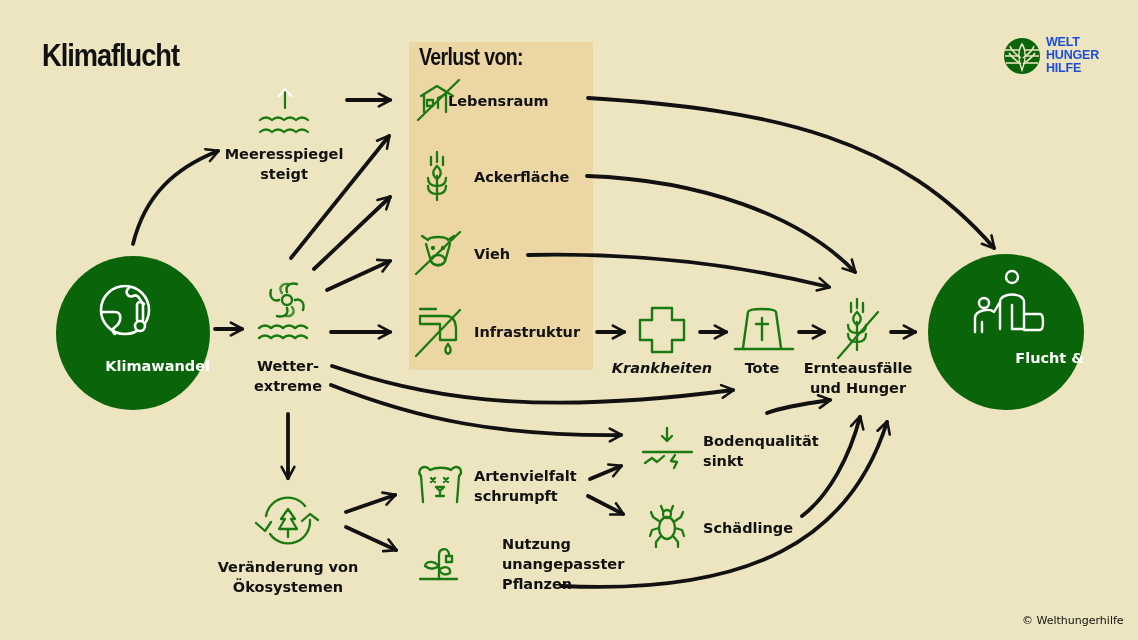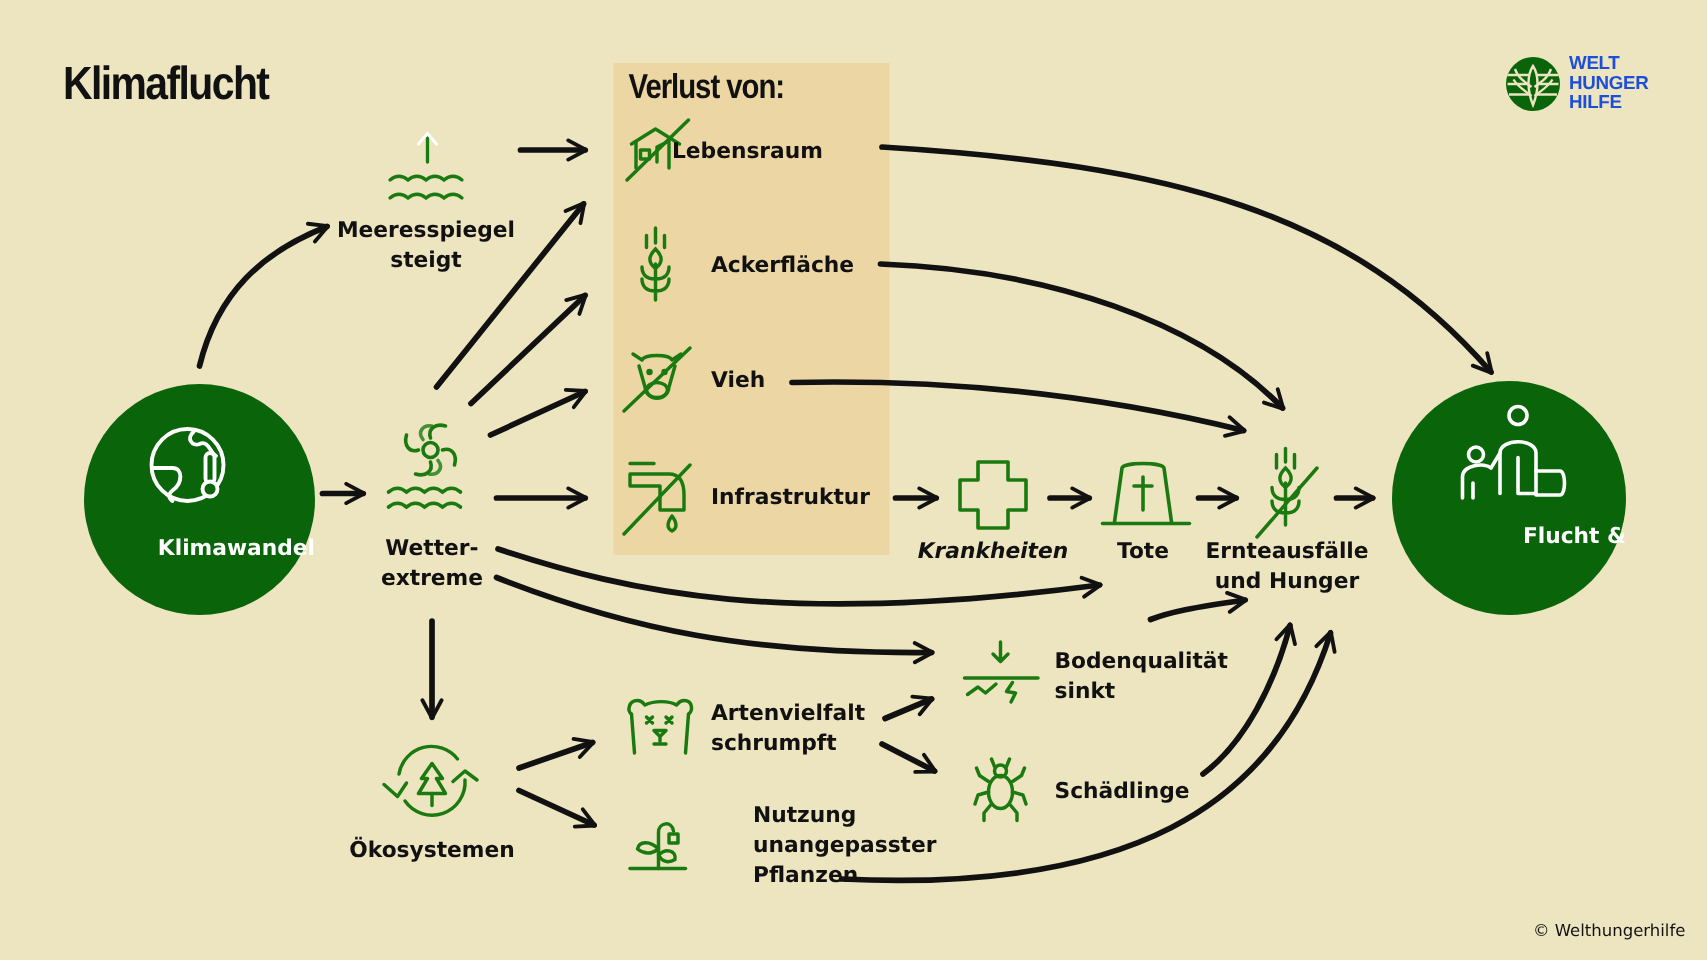--- a/index.html
+++ b/index.html
@@ -215,20 +215,21 @@
 <div class="abs lbl" style="left:474px;top:167px;text-align:center;">Ackerfläche</div>
 <div class="abs lbl" style="left:474px;top:244px;">Vieh</div>
 <div class="abs lbl" style="left:474px;top:322px;">Infrastruktur</div>
 <div class="abs lbl center" style="left:606px;top:358px;width:112px;font-style:italic;">Krankheiten</div>
 <div class="abs lbl center" style="left:730px;top:358px;width:64px;">Tote</div>
 <div class="abs lbl center" style="left:798px;top:358px;width:120px;">
   <div>Ernteausfälle</div>
   <div>und Hunger</div>
 </div>
 <div class="abs lbl center" style="left:208px;top:557px;width:160px;">
+  <div>Veränderung von</div>
   <div>Ökosystemen</div>
 </div>
 <div class="abs lbl" style="left:474px;top:466px;">
   <div>Artenvielfalt</div>
   <div>schrumpft</div>
 </div>
 <div class="abs lbl" style="left:474px;top:534px;margin-left:28px;">
   <div>Nutzung</div>
   <div>unangepasster</div>
   <div>Pflanzen</div>

